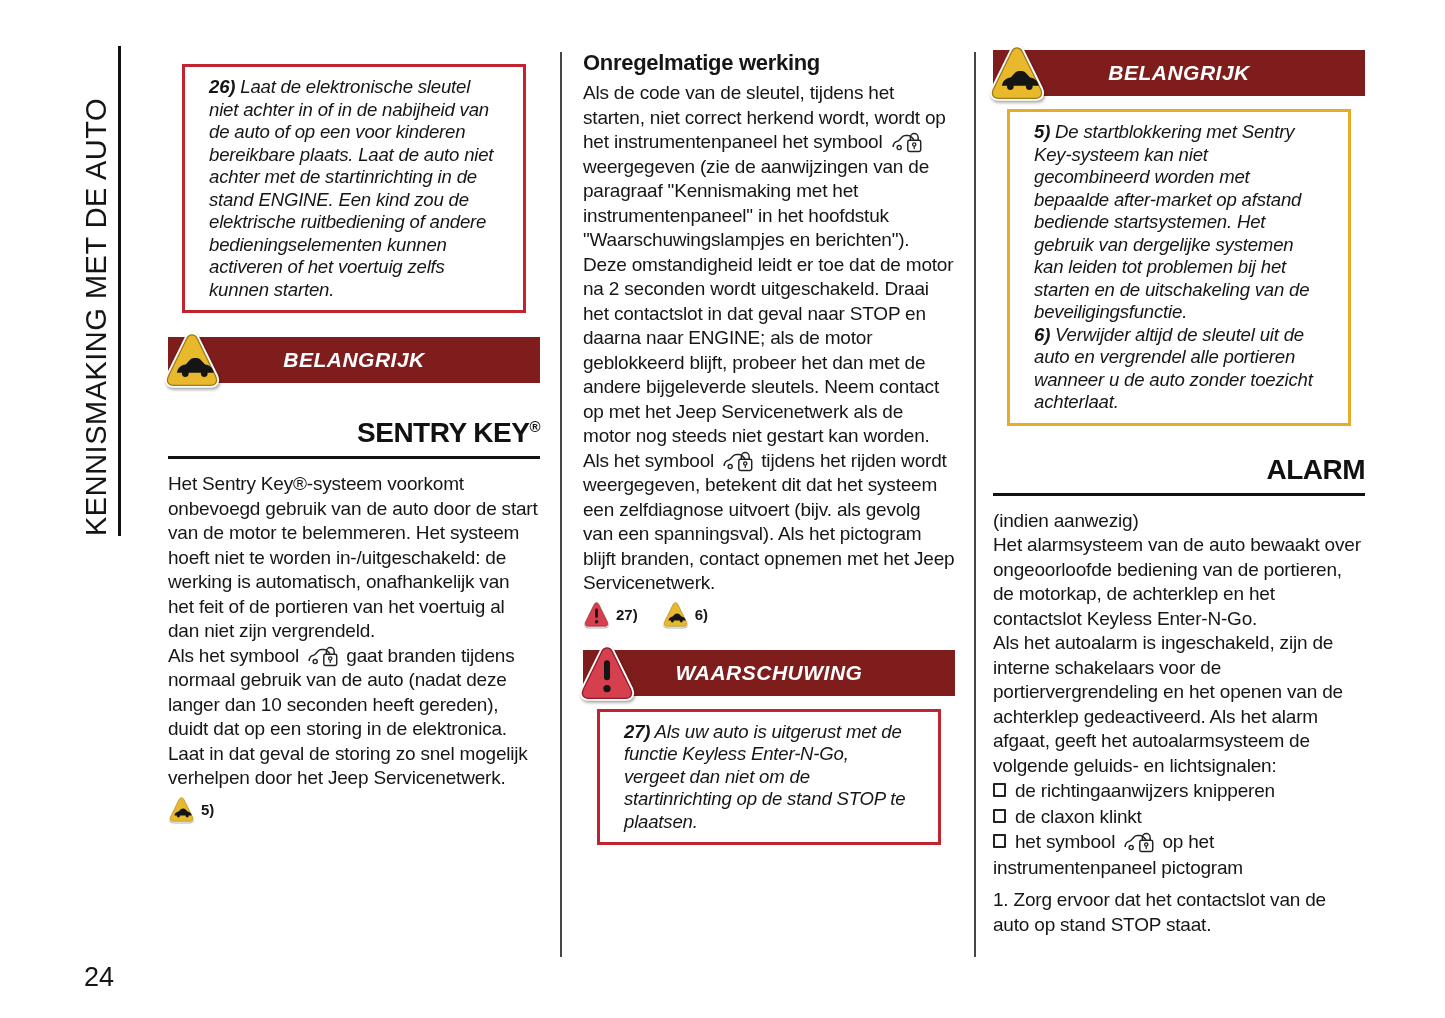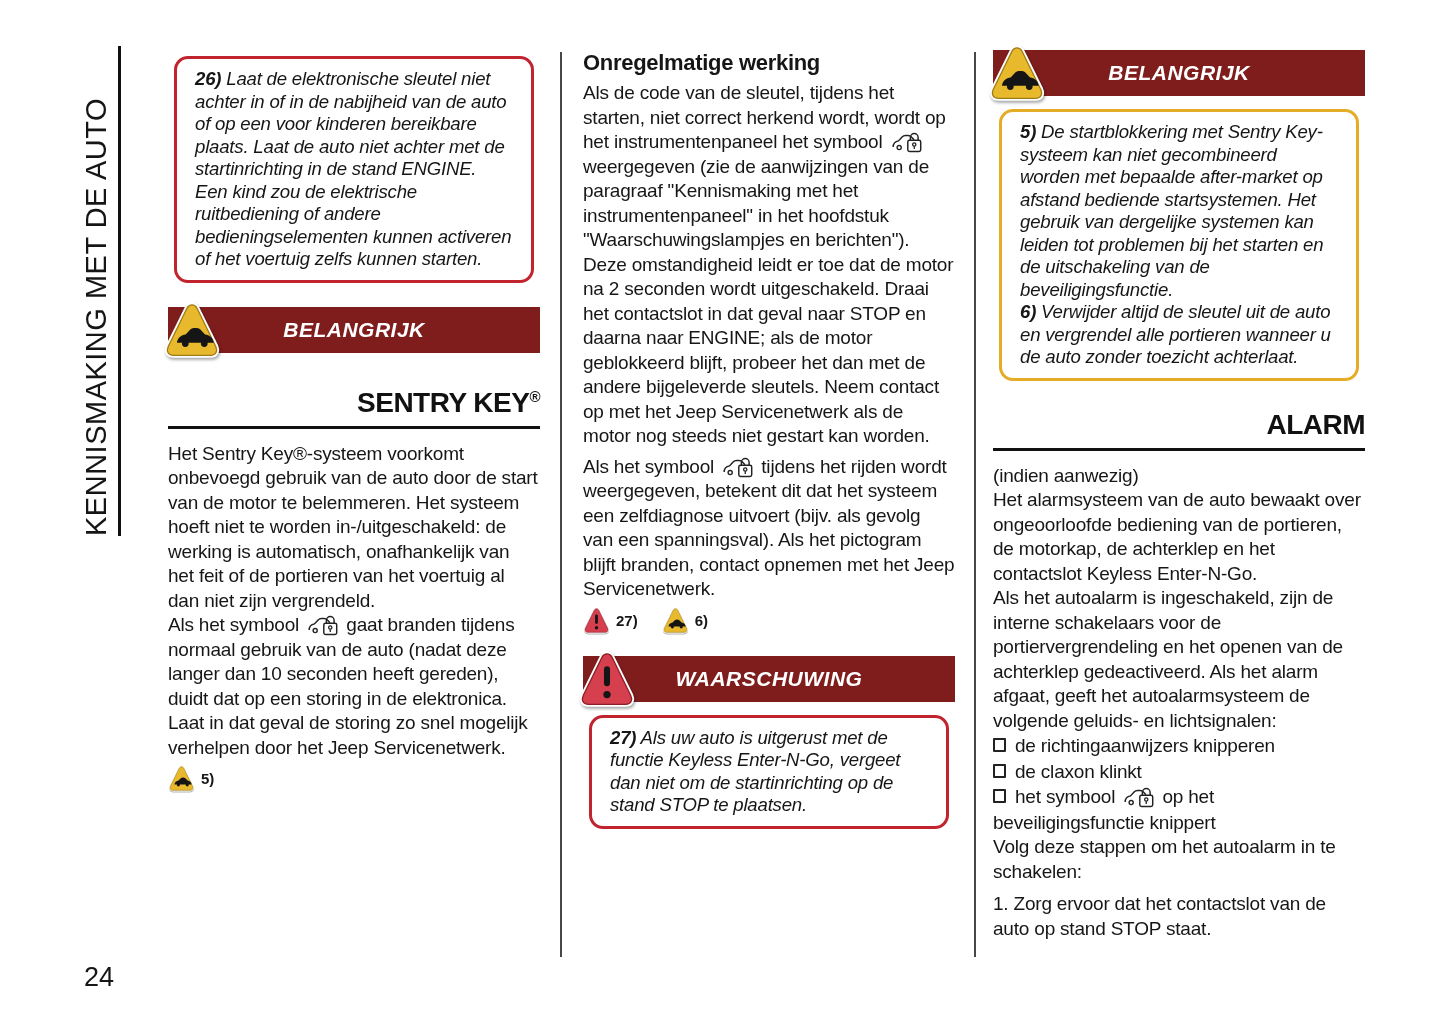--- a/index.html
+++ b/index.html
@@ -26,21 +26,21 @@
   #sep2{left:974px;}
   
   p{margin:0;font-size:19px;line-height:24.5px;letter-spacing:-.2px;}
   .section-title{
     font-size:28px;font-weight:bold;letter-spacing:-.5px;color:#111;
     border-bottom:3px solid #111;padding-bottom:7px;margin:0 0 13px 0;text-align:right;
   }
   .section-title sup{font-size:15px;}
   .sub-title{font-size:22px;font-weight:bold;letter-spacing:-.3px;margin:0 0 5px 0;}
   
-  .box{padding:9px 18px;margin:6px;font-style:italic;font-size:18.6px;line-height:22.5px;letter-spacing:-.2px;border-radius:14px;}
+  .box{padding:9px 24px;margin:14px;font-style:italic;font-size:18.6px;line-height:22.5px;letter-spacing:-.2px;}
   .box-red{border:3px solid #c2242f;}
   .box-yellow{border:3px solid #e5ac28;}
   .nlabel{font-weight:bold;}
   
   .banner{
     position:relative;height:46px;background:#7f1d1d;margin:0;
     text-align:center;line-height:46px;
     font-size:21px;font-weight:bold;font-style:italic;color:#fff;letter-spacing:.5px;
   }
   .banner .tri-big{
@@ -55,21 +55,21 @@
   .ref-gap{width:12px;}
   
   .bullet-line{font-size:19px;line-height:25.5px;letter-spacing:-.2px;}
   .sq{
     display:inline-block;width:9px;height:10px;border:2.4px solid #222;
     border-radius:1px;margin-right:9px;vertical-align:0px;
   }
   
   .mt13{margin-top:13px;} .mt22{margin-top:22px;}
   .mt24{margin-top:24px;} .mt28{margin-top:28px;} .mt34{margin-top:34px;}
-  .mt8{margin-top:8px;} .mt6{margin-top:6px;} .mt10{margin-top:10px;}
+  .mt8{margin-top:8px;} .mt6{} .mt10{margin-top:10px;}
   .page-number{position:absolute;left:84px;top:962px;font-size:27px;letter-spacing:0;}
   .defs{position:absolute;width:0;height:0;overflow:hidden;}
 </style>
 </head>
 <body>
 
 <svg class="defs" xmlns="http://www.w3.org/2000/svg">
   <symbol id="sym-tri-car" viewBox="0 0 52 52">
     <path d="M26 3.5 C24 3.5 22.4 4.7 21.5 6.5 L4.8 40.5 C3.1 44.2 3.7 48.7 9.6 48.7 L42.4 48.7 C48.3 48.7 48.9 44.2 47.2 40.5 L30.5 6.5 C29.6 4.7 28 3.5 26 3.5 Z" fill="#e9b92d" stroke="#ffffff" stroke-width="4.5" paint-order="stroke"></path>
     <path d="M26 3.5 C24 3.5 22.4 4.7 21.5 6.5 L4.8 40.5 C3.1 44.2 3.7 48.7 9.6 48.7 L42.4 48.7 C48.3 48.7 48.9 44.2 47.2 40.5 L30.5 6.5 C29.6 4.7 28 3.5 26 3.5 Z" fill="none" stroke="#a07c15" stroke-width="1.2"></path>
@@ -189,19 +189,18 @@
   </div>
 
   <p>(indien aanwezig)</p>
   <p>Het alarmsysteem van de auto bewaakt over ongeoorloofde bediening van de portieren, de motorkap, de achterklep en het contactslot Keyless Enter-N-Go.</p>
   <p>Als het autoalarm is ingeschakeld, zijn de interne schakelaars voor de portiervergrendeling en het openen van de achterklep gedeactiveerd. Als het alarm afgaat, geeft het autoalarmsysteem de volgende geluids- en lichtsignalen:</p>
 
   <div class="bullet-line"><span class="sq"></span><span>de richtingaanwijzers knipperen</span></div>
   <div class="bullet-line"><span class="sq"></span><span>de claxon klinkt</span></div>
   <div class="bullet-line"><span class="sq"></span><span>het symbool </span><svg class="keylock">
         <use href="#sym-keylock"></use>
-      </svg><span> op het beveiligingsfunctie knippert</span></div>
-
-  <p>Volg deze stappen om het autoalarm in te schakelen:</p>
+      </svg><span> op het instrumentenpaneel pictogram</span></div>
+
   <p class="mt8">1. Zorg ervoor dat het contactslot van de auto op stand STOP staat.</p>
 </div>
 
 <div class="page-number">24</div>
 
 </body></html>

